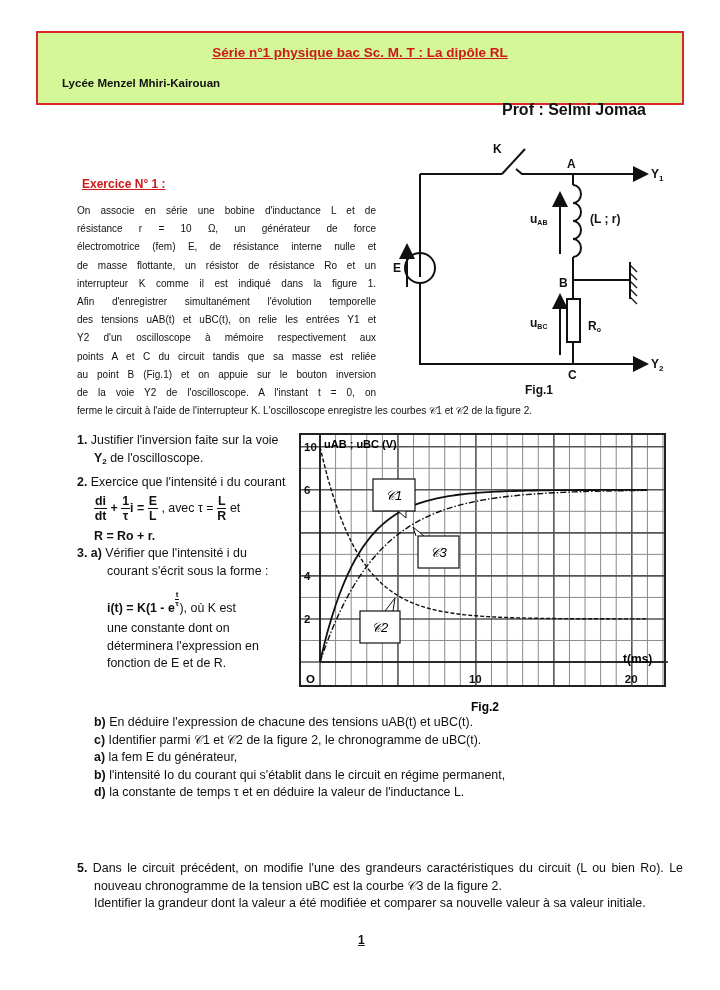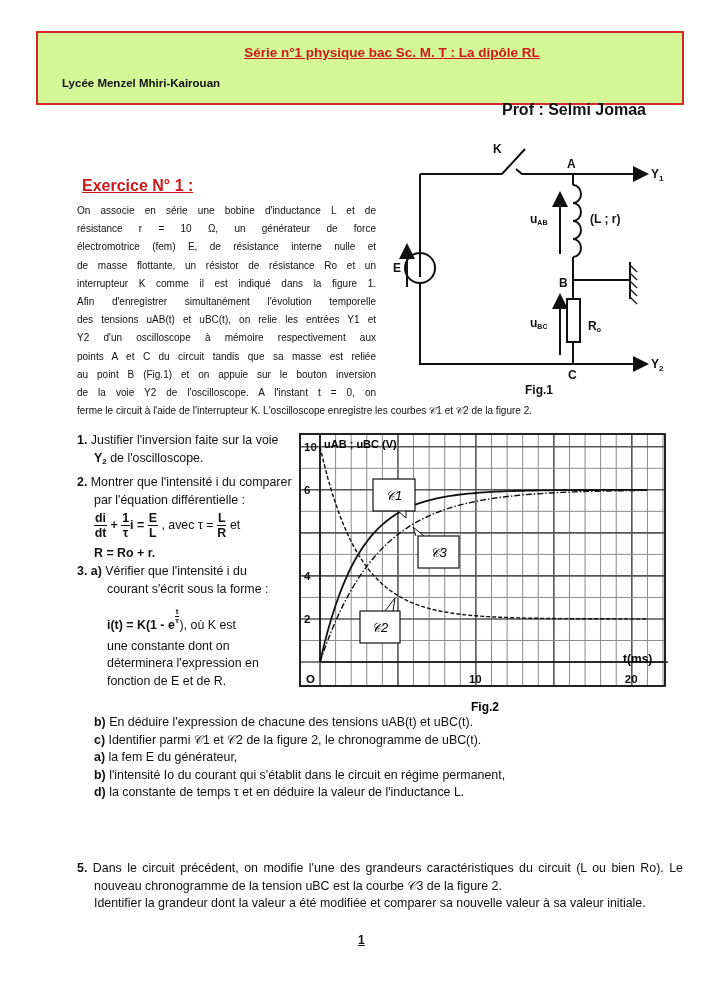--- a/index.html
+++ b/index.html
@@ -2,25 +2,25 @@
 <html><head>
 <meta charset="utf-8">
 <style>
   html, body { margin:0; padding:0; background:#ffffff; }
   body { width:720px; height:990px; position:relative; overflow:hidden;
          font-family:"Liberation Sans", sans-serif; color:#111; }
   .abs { position:absolute; }
   #header { left:36px; top:31px; width:648px; height:74px; background:#d4f898;
             border:2px solid #d8262a; box-sizing:border-box; }
   #header-title { left:0; width:100%; top:12px; text-align:center; font-size:13.5px;
-            font-weight:bold; color:#cc1a1a; text-decoration:underline;margin-left:32px; }
+            font-weight:bold; color:#cc1a1a; text-decoration:underline; }
   #header-school { left:24px; top:44px; font-size:11.5px; font-weight:bold; }
   #header-prof { right:36px; top:44px; font-size:16px; font-weight:bold;margin-top:24px; }
 
-  #ex-title { left:82px; top:177px; font-size:16px; font-weight:bold; color:#cc1a1a;
+  #ex-title { left:82px; top:177px; font-size:12px; font-weight:bold; color:#cc1a1a;
               text-decoration:underline; }
   .para { font-size:10px; line-height:18.2px; }
   .j { text-align:justify; }
   .b { font-weight:bold; }
   sub { font-size:8px; vertical-align:-2px; }
   .intro-line { display:block; text-align:justify; text-align-last:justify; height:18.2px; white-space:nowrap;}
   #intro { left:77px; top:202px; width:299px; }
   #intro-last { left:77px; top:402px; width:600px; }
 
   #fig1 { left:385px; top:137px; width:300px; height:262px; }
@@ -119,22 +119,21 @@
 </svg>
 
 <div id="q-col" class="abs q">
   <div>
     <span class="qnum">1.</span>
     <span>Justifier l'inversion faite sur la voie</span>
     <div class="indent"><b>Y<sub>2</sub></b> <span>de l'oscilloscope.</span></div>
   </div>
   <div style="margin-top:4px">
     <span class="qnum">2.</span>
-    <span>Montrer que l'intensité i du comparer</span>
-    <div class="indent">par l'équation différentielle :</div>
+    <span>Exercice que l'intensité i du courant</span>
     <div class="indent" style="margin-top:2px;height:34px">
       <span class="frac"><span class="num">di</span><span>dt</span></span>
       <b>+</b>
       <span class="frac"><span class="num">1</span><span>τ</span></span><b>i =</b>
       <span class="frac"><span class="num">E</span><span>L</span></span>
       <span>, avec τ =</span>
       <span class="frac"><span class="num">L</span><span>R</span></span>
       <span>et</span>
     </div>
     <div class="indent b">R = Ro + r.</div>

